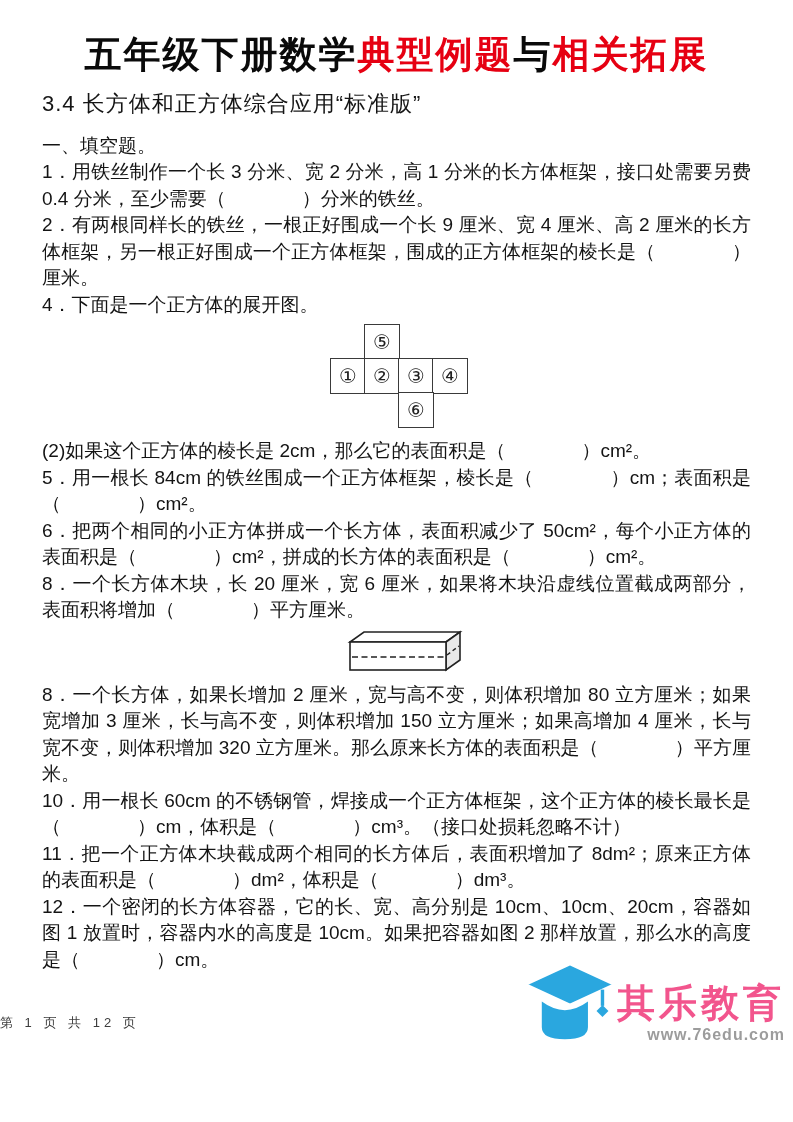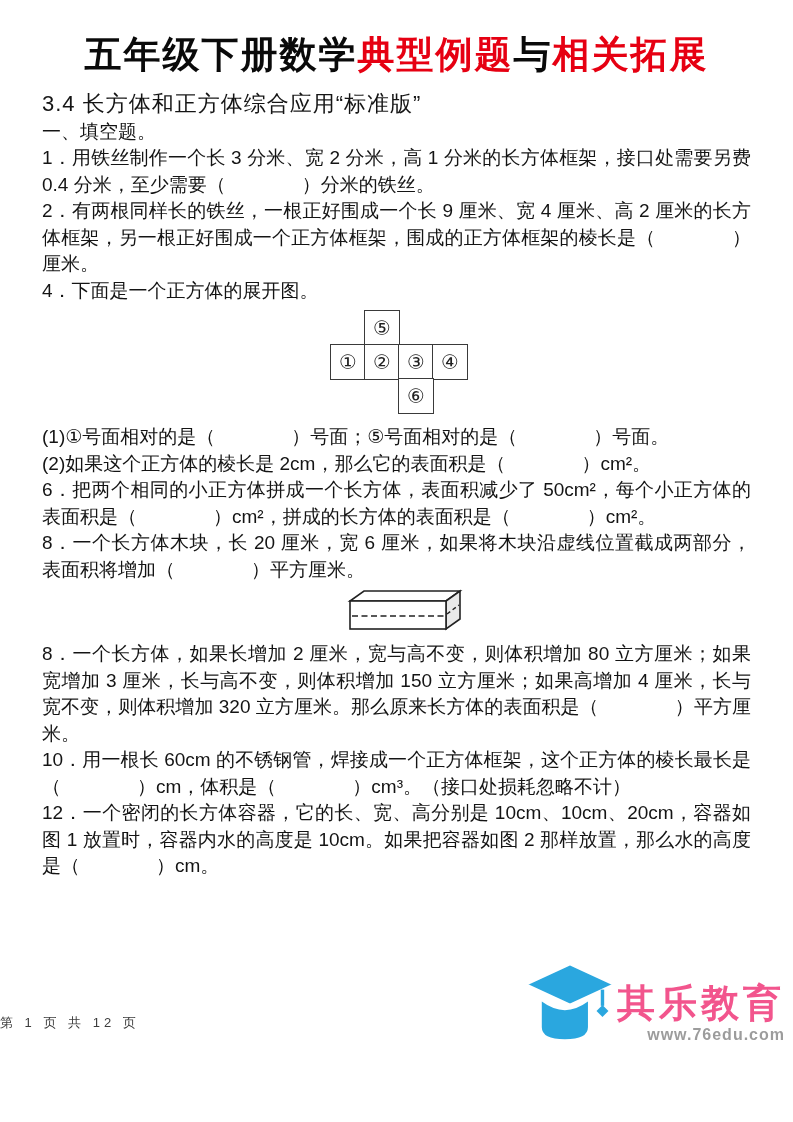--- a/index.html
+++ b/index.html
@@ -24,21 +24,21 @@
   .title .tk{color:#0a0a0a;}
   .title .tr{color:#e60012;}
   .subtitle{
     margin:12px 0 0 0;
     text-align:left;
     font-size:22px;
     font-weight:normal;
     color:#151515;
     letter-spacing:1px;
   }
-  .body-text{font-size:19px;line-height:26.5px;color:#141414;}
+  .body-text{margin-top:14px;font-size:19px;line-height:26.5px;color:#141414;}
   .body-text p{margin:0;text-align:justify;}
   .body-text p.heading{text-align:left;}
   
   .net{
     position:relative;
     width:138px;height:104px;
     margin:6px 0 10px 288px;
   }
   .net .cell{
     position:absolute;
@@ -93,37 +93,38 @@
 
       <div class="net">
         <div class="cell pos-top">⑤</div>
         <div class="cell pos-m1">①</div>
         <div class="cell pos-m2">②</div>
         <div class="cell pos-m3">③</div>
         <div class="cell pos-m4">④</div>
         <div class="cell pos-bottom">⑥</div>
       </div>
 
-      <p>(1)①号面相对的是（　　　　）号面；⑤号面相对的是（　　　　）号面。</p>
       <p>(2)如果这个正方体的棱长是 2cm，那么它的表面积是（　　　　）cm²。</p>
+      <p>5．用一根长 84cm 的铁丝围成一个正方体框架，棱长是（　　　　）cm；表面积是（　　　　）cm²。</p>
       <p>6．把两个相同的小正方体拼成一个长方体，表面积减少了 50cm²，每个小正方体的表面积是（　　　　）cm²，拼成的长方体的表面积是（　　　　）cm²。</p>
       <p>8．一个长方体木块，长 20 厘米，宽 6 厘米，如果将木块沿虚线位置截成两部分，表面积将增加（　　　　）平方厘米。</p>
 
       <div class="cuboid">
         <svg width="126" height="46" viewBox="0 0 126 46">
           <polygon points="10,14 106,14 120,4 24,4" fill="#ffffff" stroke="#222222" stroke-width="1.6"></polygon>
           <polygon points="106,14 120,4 120,32 106,42" fill="#e9e9e9" stroke="#222222" stroke-width="1.6"></polygon>
           <rect x="10" y="14" width="96" height="28" fill="#ffffff" stroke="#222222" stroke-width="1.6"></rect>
           <line x1="12" y1="29" x2="105" y2="29" stroke="#222222" stroke-width="1.6" stroke-dasharray="6,3.5"></line>
           <line x1="107" y1="27" x2="119" y2="18" stroke="#222222" stroke-width="1.4" stroke-dasharray="4,3"></line>
         </svg>
       </div>
 
       <p>8．一个长方体，如果长增加 2 厘米，宽与高不变，则体积增加 80 立方厘米；如果宽增加 3 厘米，长与高不变，则体积增加 150 立方厘米；如果高增加 4 厘米，长与宽不变，则体积增加 320 立方厘米。那么原来长方体的表面积是（　　　　）平方厘米。</p>
       <p>10．用一根长 60cm 的不锈钢管，焊接成一个正方体框架，这个正方体的棱长最长是（　　　　）cm，体积是（　　　　）cm³。（接口处损耗忽略不计）</p>
+      <p>11．把一个正方体木块截成两个相同的长方体后，表面积增加了 8dm²；原来正方体的表面积是（　　　　）dm²，体积是（　　　　）dm³。</p>
       <p>12．一个密闭的长方体容器，它的长、宽、高分别是 10cm、10cm、20cm，容器如图 1 放置时，容器内水的高度是 10cm。如果把容器如图 2 那样放置，那么水的高度是（　　　　）cm。</p>
     </div>
   </div>
 
   <div class="footer">第 1 页 共 12 页</div>
 
   <div class="logo">
     <svg width="94" height="86" viewBox="0 0 110 100">
       <path d="M22,46 L22,76 Q22,90 49,90 Q76,90 76,76 L76,46 Q49,66 22,46 Z" fill="#2aa7df"></path>
       <polygon points="55,2 107,26 55,50 3,26" fill="#2aa7df" stroke="#ffffff" stroke-width="3"></polygon>

